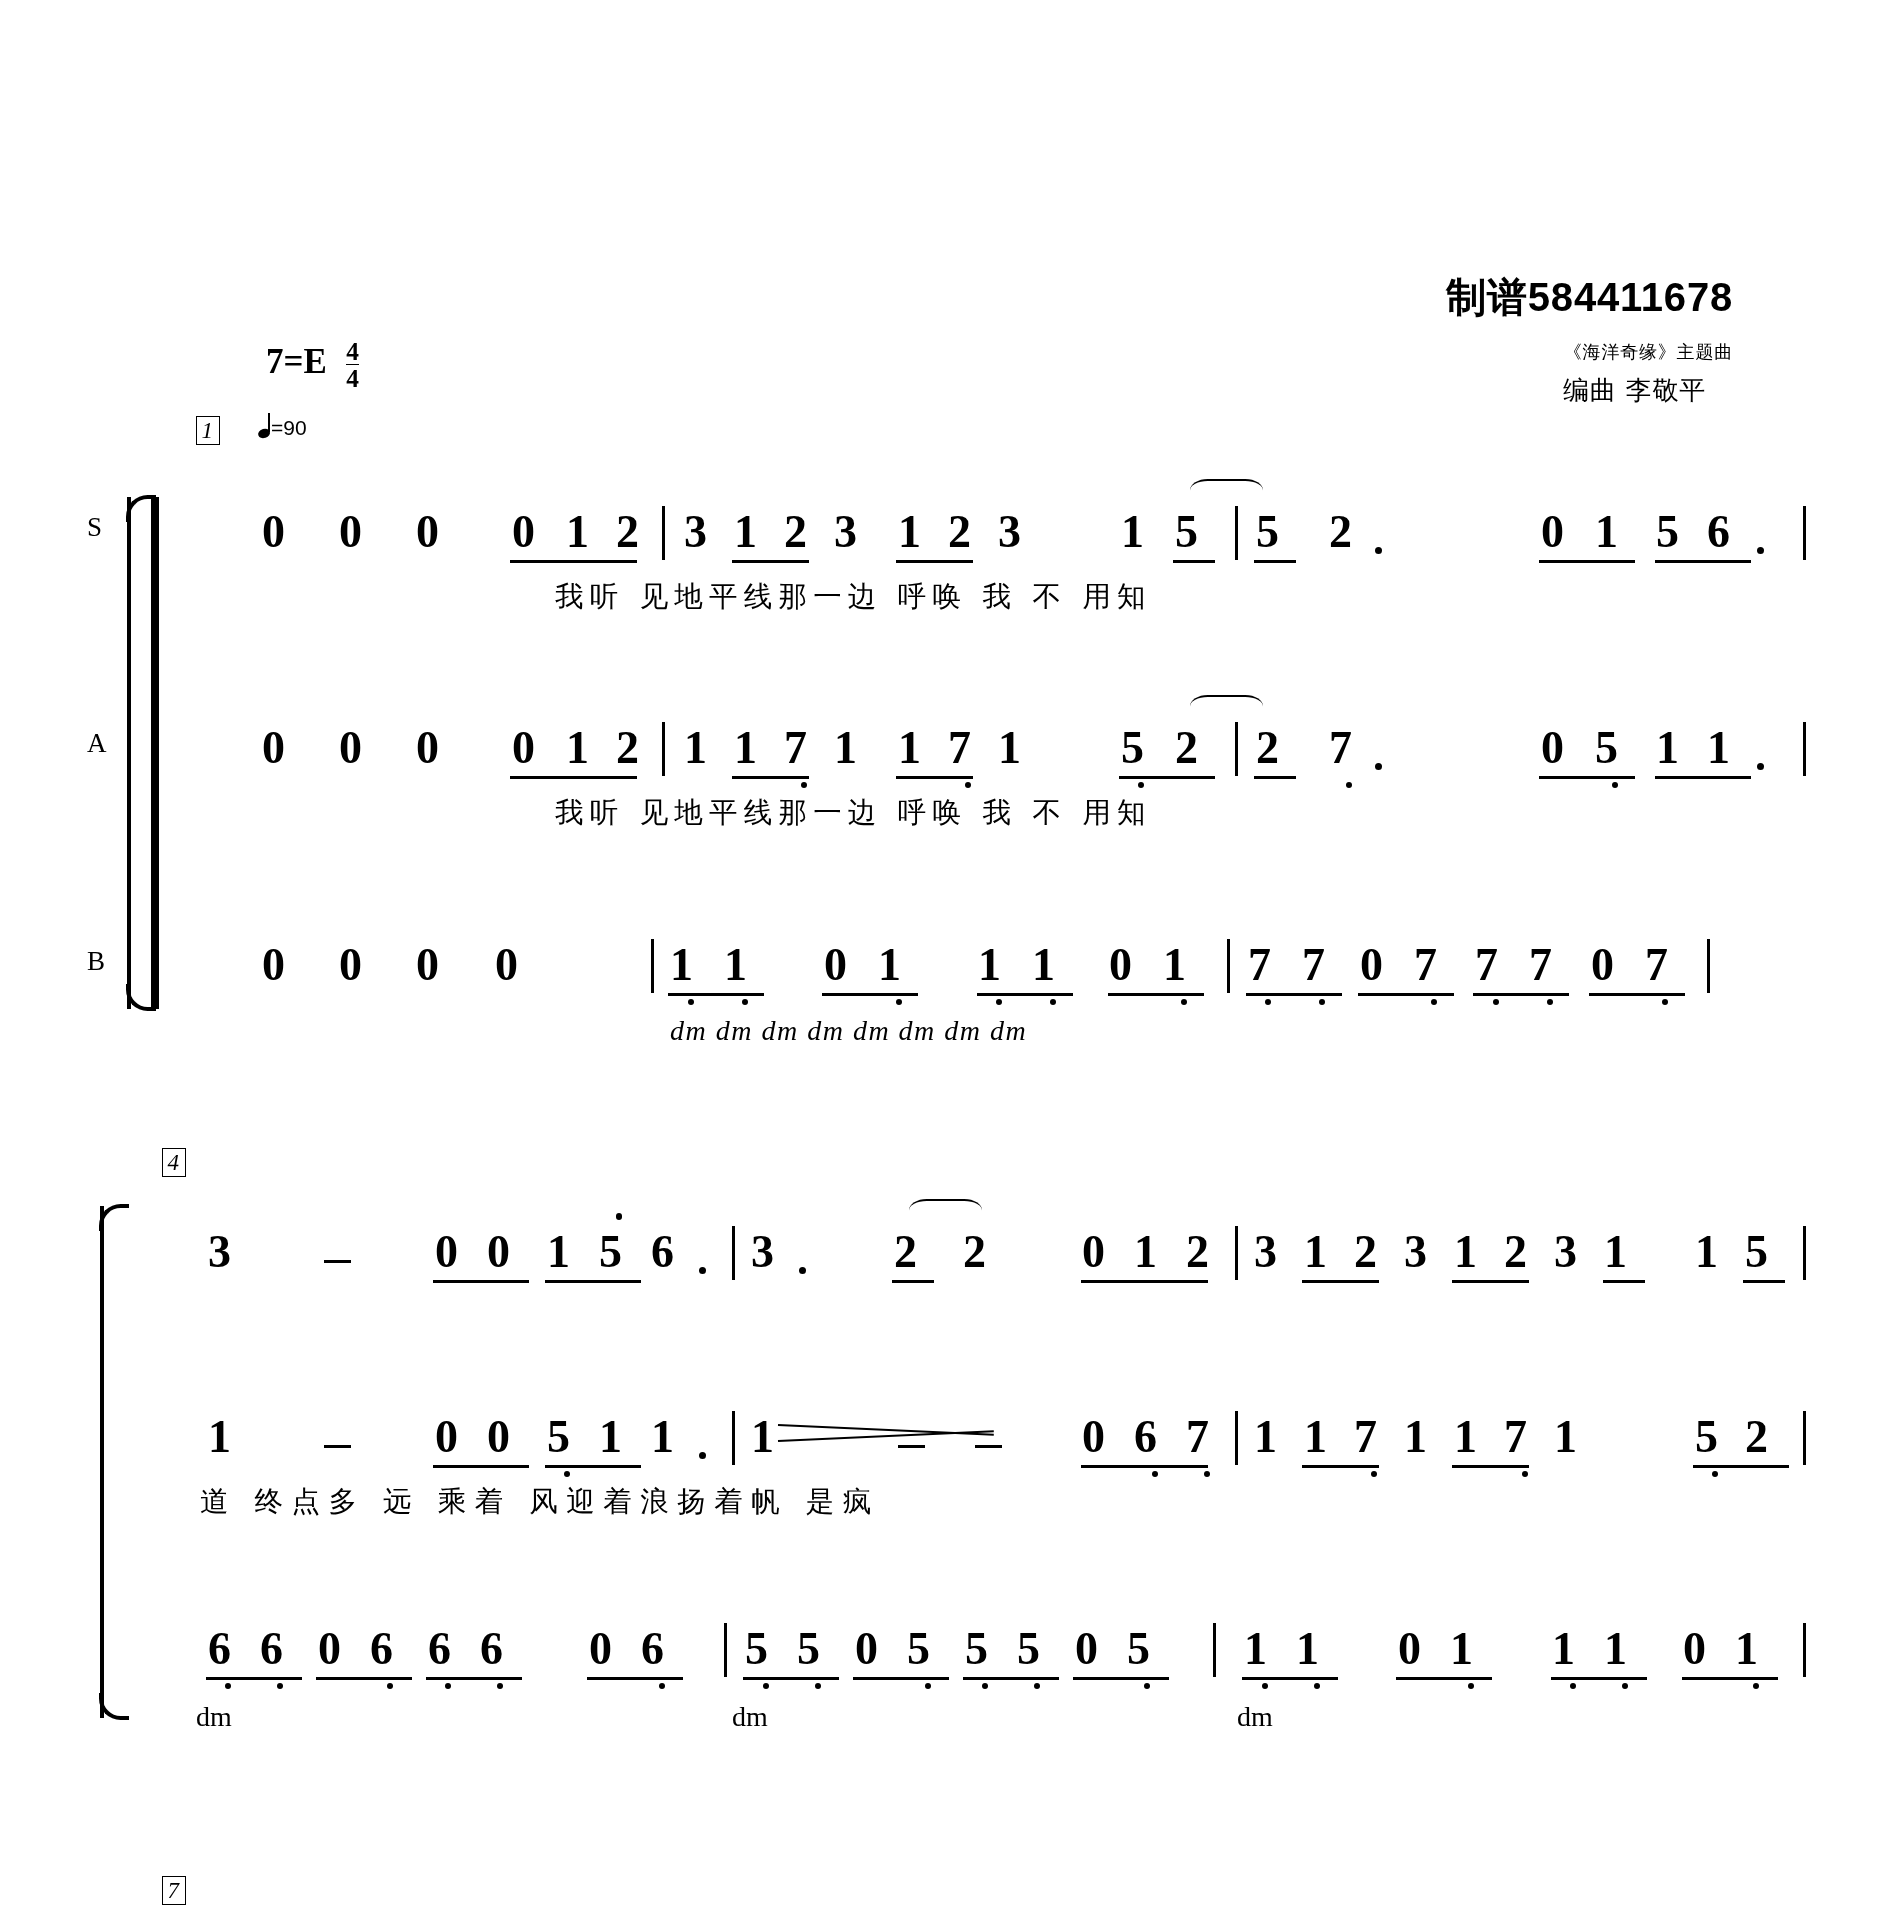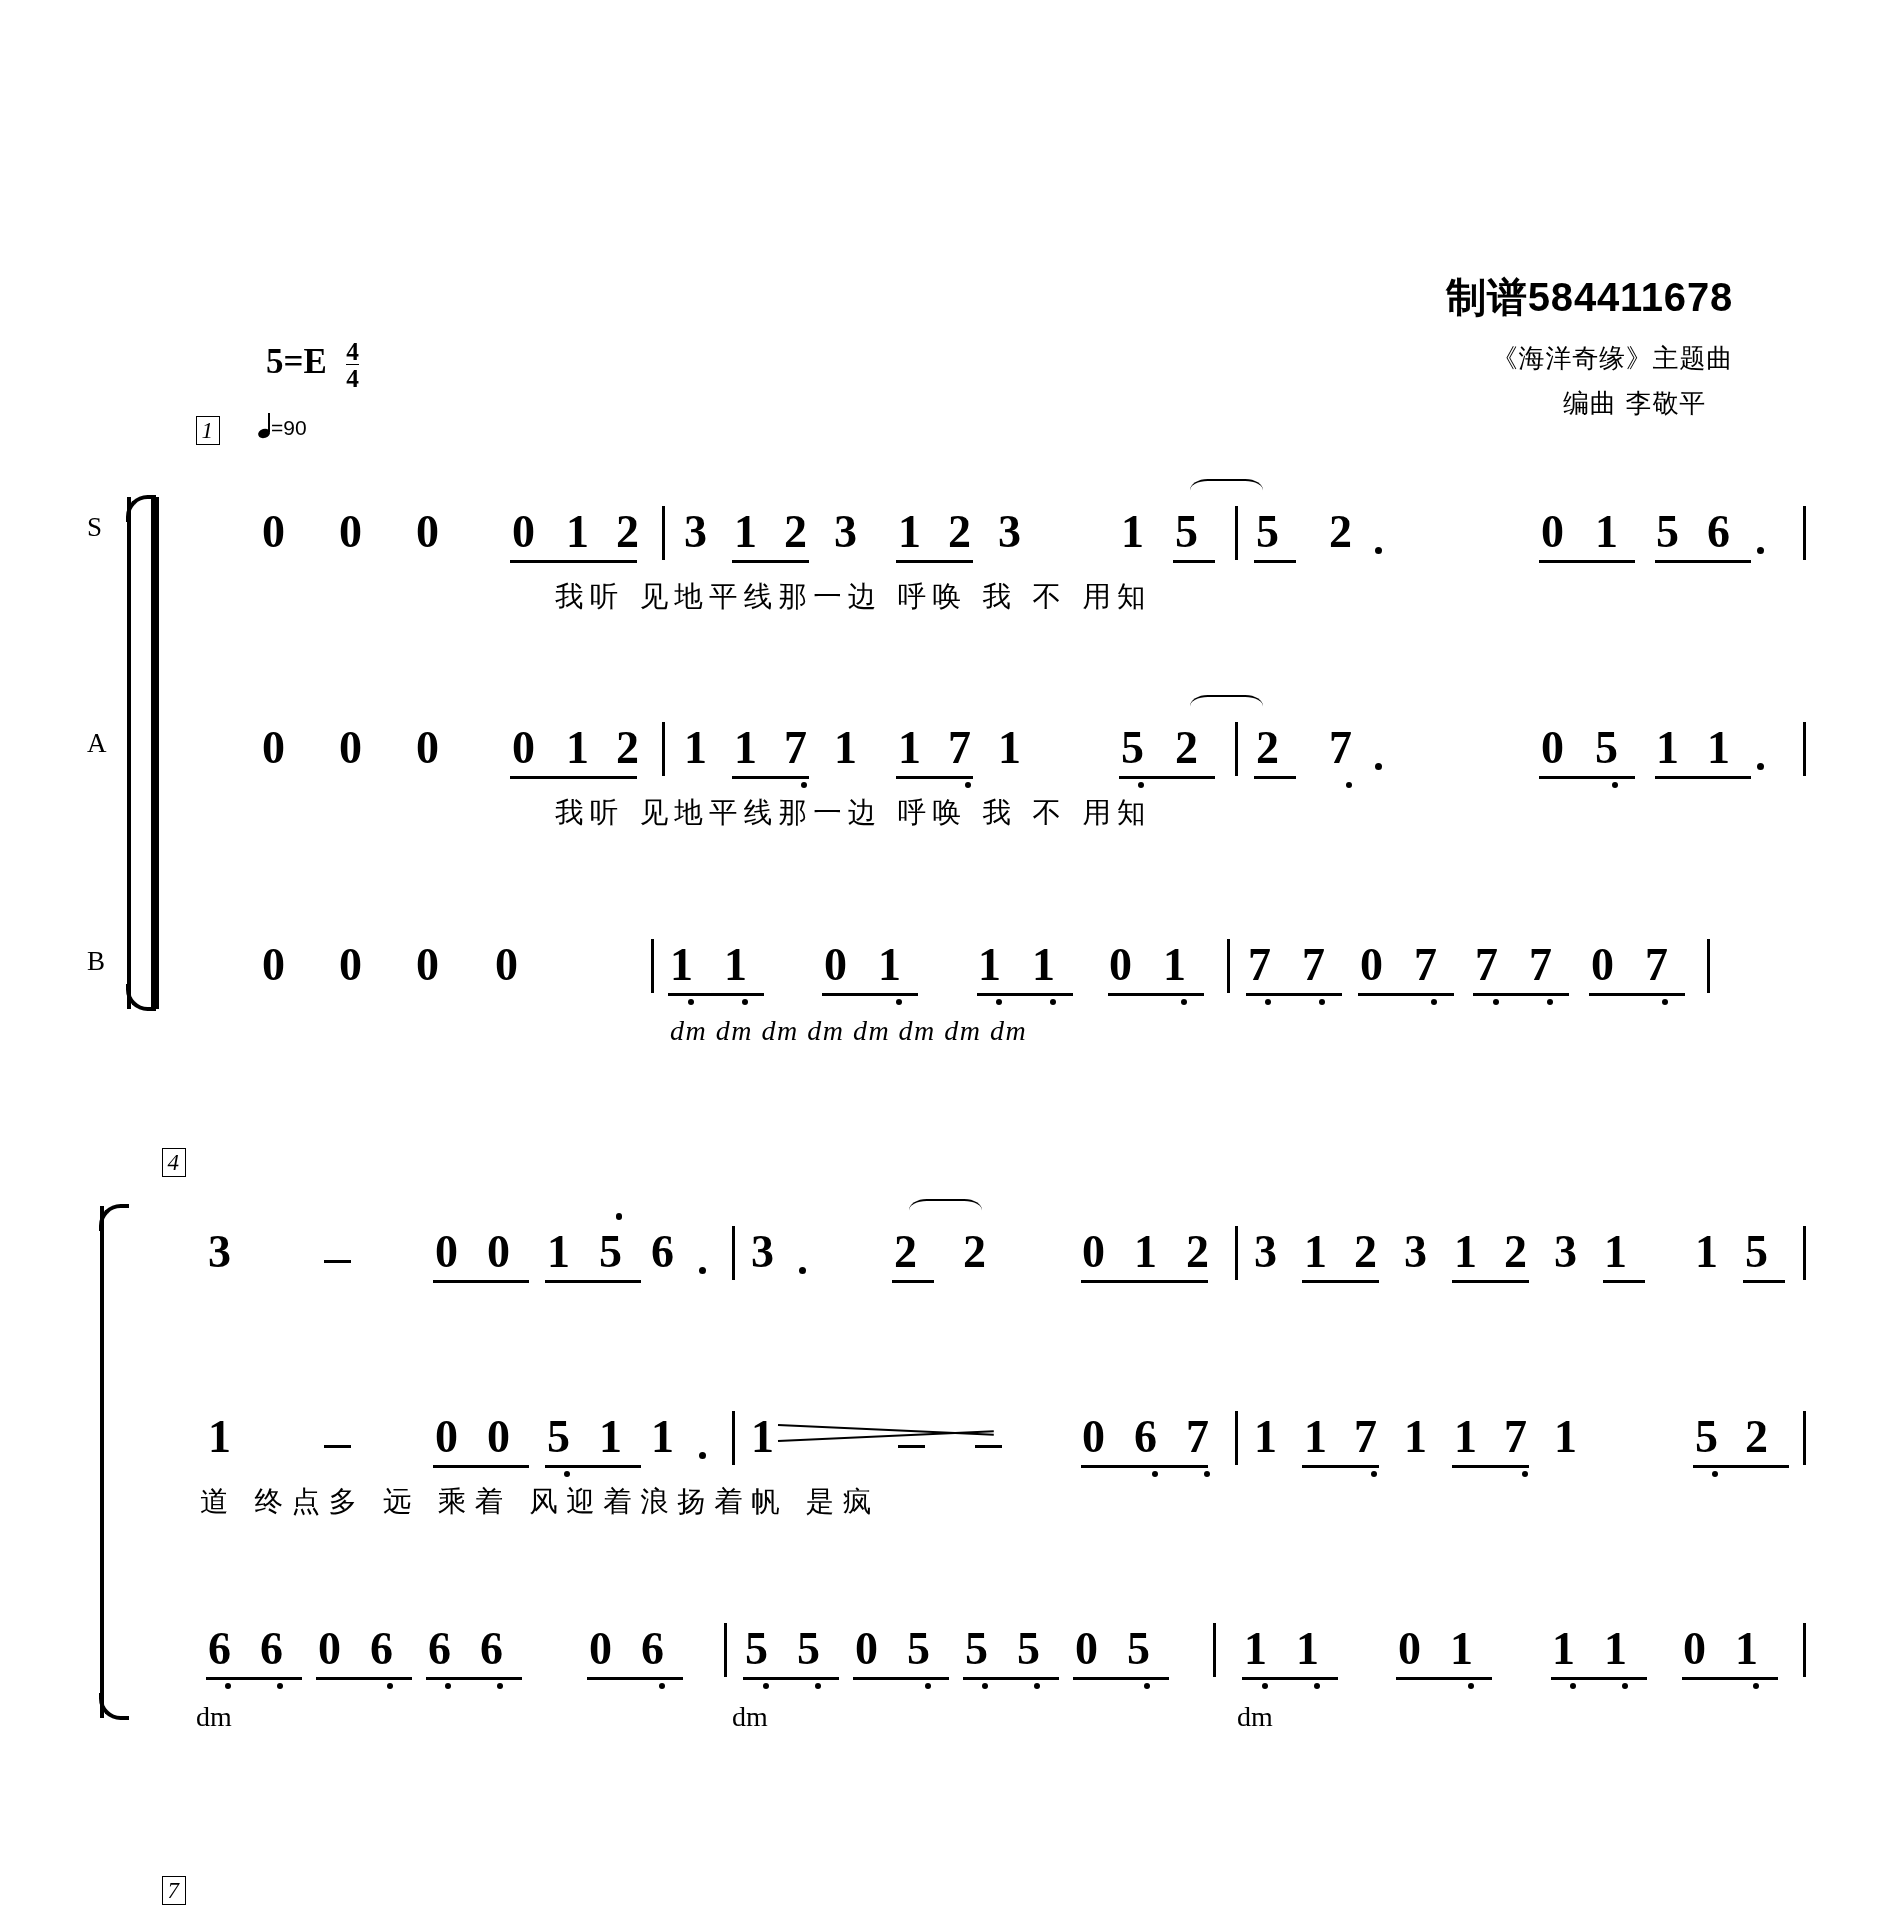--- a/index.html
+++ b/index.html
@@ -39,21 +39,21 @@
     line-height: 1.55;
   }
   .credit-main {
     font-family: "Liberation Sans", sans-serif;
     font-size: 40px;
     font-weight: 700;
     letter-spacing: 0.8px;
   }
   .credit-sub {
     font-family: "DejaVu Serif", serif;
-    font-size: 26px;
+    font-size: 18px;
     letter-spacing: 0.8px;
     margin-top: 10px;
   }
   .credit-sub2 {
     font-family: "DejaVu Serif", serif;
     font-size: 26px;
     letter-spacing: 0.8px;
     margin-top: 4.6px;
     margin-right: 27px;
   }
@@ -248,21 +248,21 @@
 <div class="page">
 
 
   <div class="credit-block">
     <div class="credit-main">制谱584411678</div>
     <div class="credit-sub">《海洋奇缘》主题曲</div>
     <div class="credit-sub2">编曲 李敬平</div>
   </div>
 
   <div class="keysig">
-    <span>5=E</span>
+    <span>7=E</span>
     <span class="frac">
       <span class="num">4</span>
       <span class="den">4</span>
     </span>
   </div>
 
   <div class="tempo">
     <span class="notehead"></span><span>=90</span>
   </div>
 

